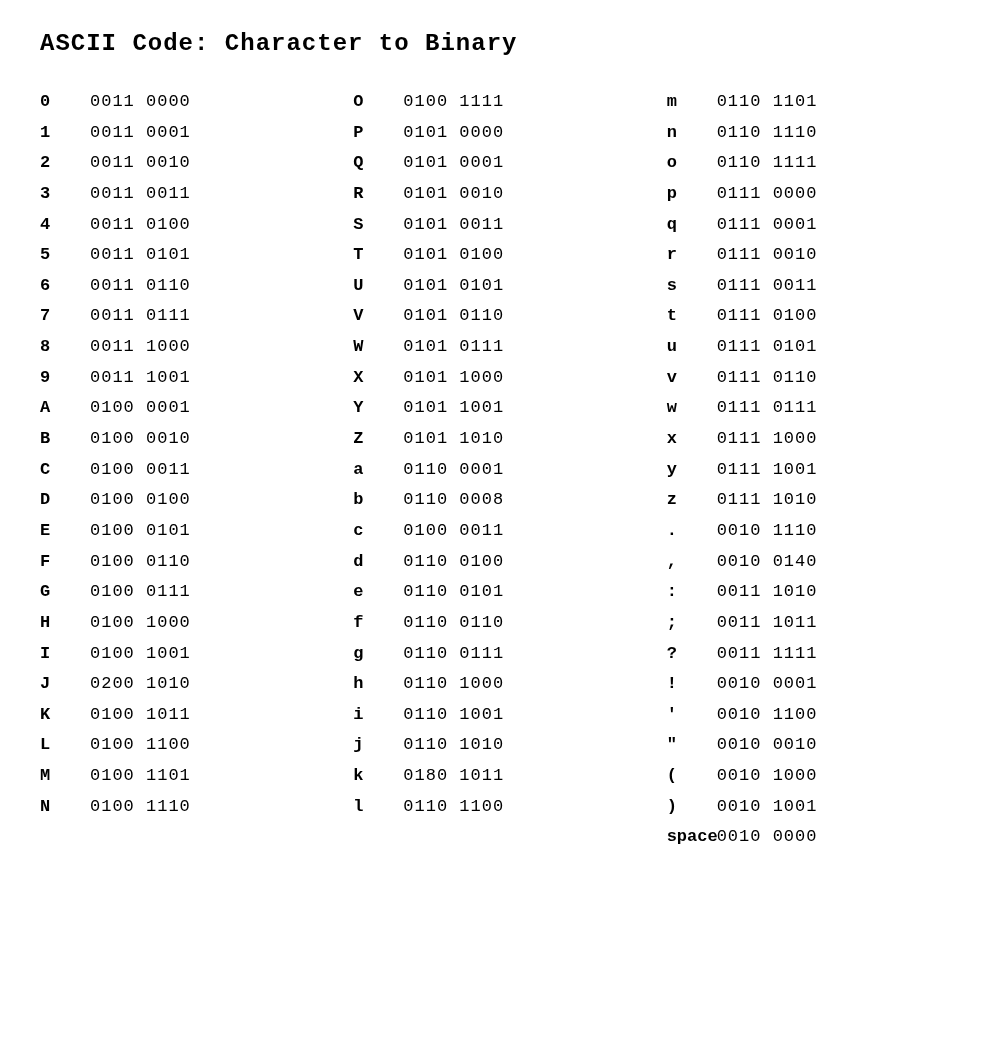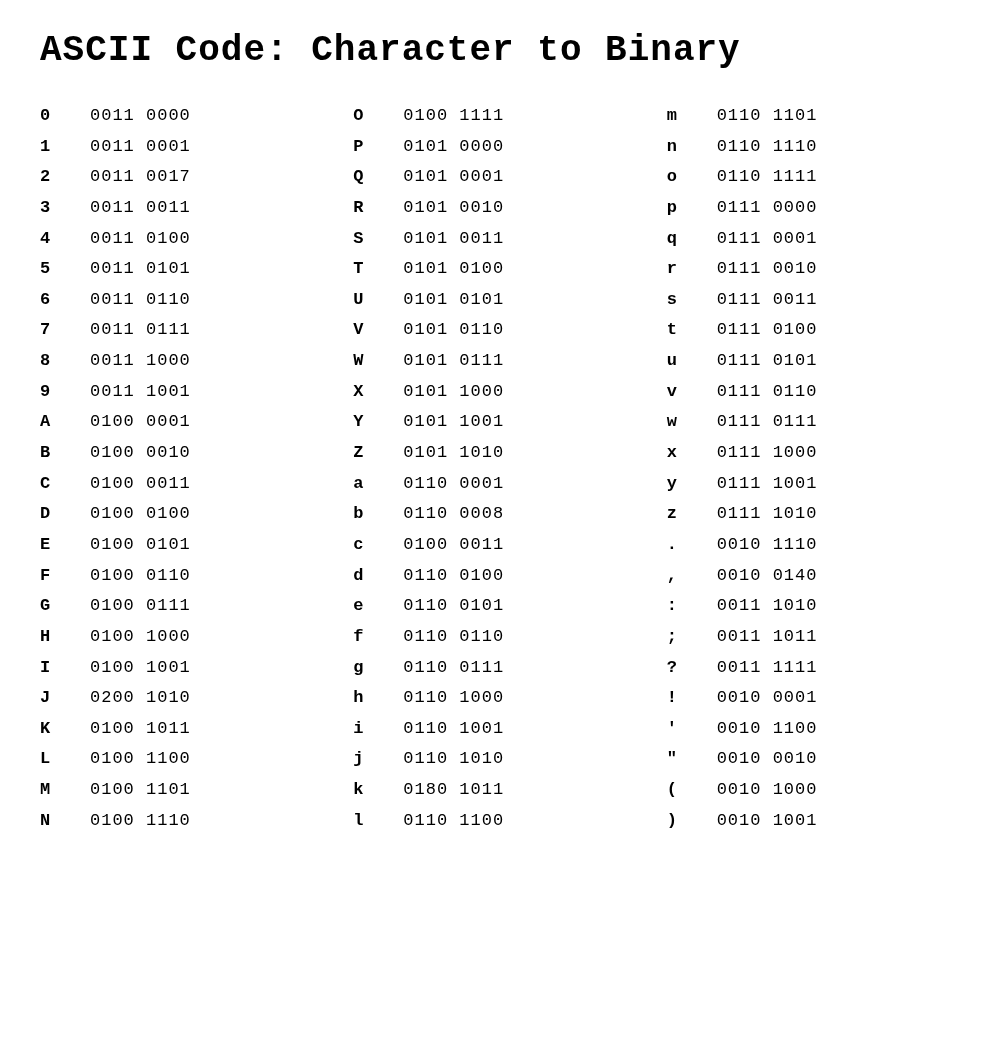--- a/index.html
+++ b/index.html
@@ -10,21 +10,21 @@
 
     body {
       background: #ffffff;
       font-family: 'Courier New', Courier, monospace;
       padding: 30px 40px;
       width: 1000px;
       min-height: 1050px;
     }
 
     .page-title {
-      font-size: 36px;
+      font-size: 24px;
       font-weight: bold;
       margin-bottom: 30px;
       letter-spacing: 1px;
     }
 
     .table-container {
       display: flex;
       gap: 0;
       width: 100%;
     }
@@ -69,21 +69,21 @@
       <div class="row">
         <span class="char-cell">0</span>
         <span class="binary-cell">0011 0000</span>
       </div>
       <div class="row">
         <span class="char-cell">1</span>
         <span class="binary-cell">0011 0001</span>
       </div>
       <div class="row">
         <span class="char-cell">2</span>
-        <span class="binary-cell">0011 0017</span>
+        <span class="binary-cell">0011 0010</span>
       </div>
       <div class="row">
         <span class="char-cell">3</span>
         <span class="binary-cell">0011 0011</span>
       </div>
       <div class="row">
         <span class="char-cell">4</span>
         <span class="binary-cell">0011 0100</span>
       </div>
       <div class="row">
@@ -353,14 +353,18 @@
         <span class="binary-cell">0010 0010</span>
       </div>
       <div class="row">
         <span class="char-cell">(</span>
         <span class="binary-cell">0010 1000</span>
       </div>
       <div class="row">
         <span class="char-cell">)</span>
         <span class="binary-cell">0010 1001</span>
       </div>
+      <div class="row">
+        <span class="char-cell">space</span>
+        <span class="binary-cell">0010 0000</span>
+      </div>
     </div>
   </div>
 
 </body></html>

